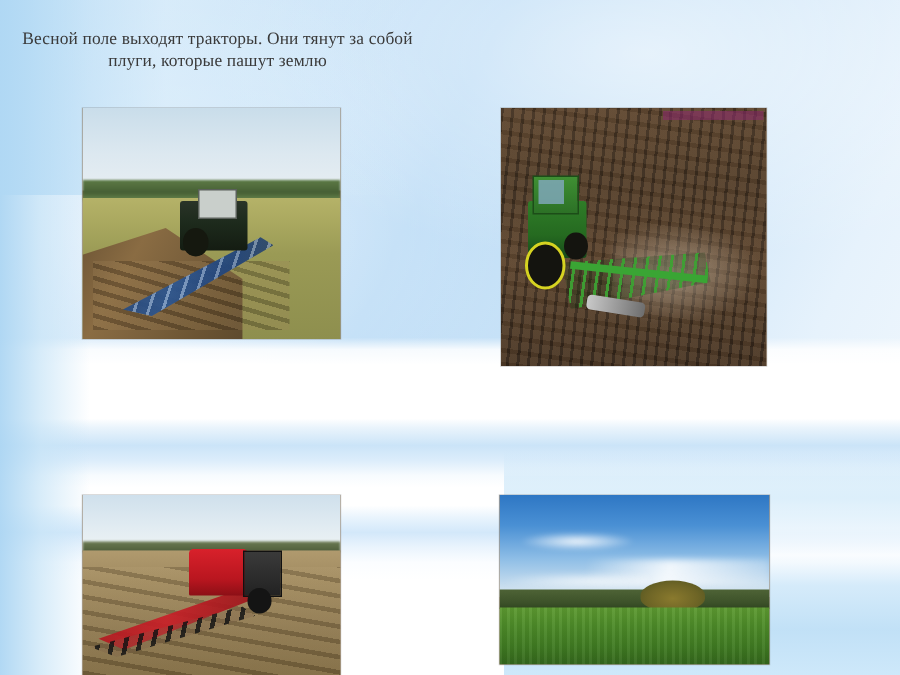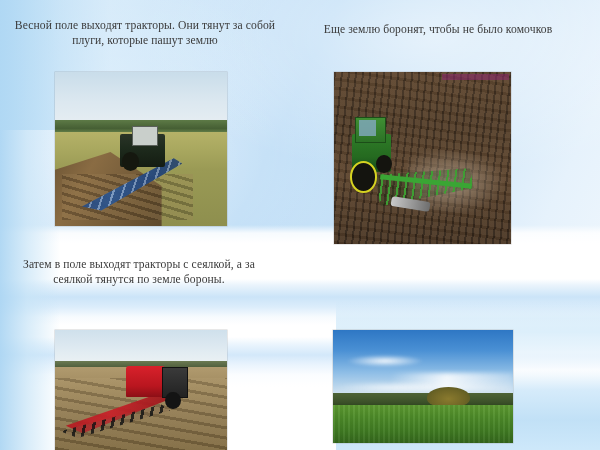--- a/index.html
+++ b/index.html
@@ -247,23 +247,21 @@
 
   <div class="bg-layer bg-base"></div>
   <div class="bg-layer bg-sweep"></div>
   <div class="bg-layer bg-bands"></div>
   <div class="bg-layer bg-left"></div>
   <div class="bg-layer bg-right-lower"></div>
   <div class="bg-layer bg-bottom-left"></div>
 
   <div class="caption" id="caption-1">Весной поле выходят тракторы. Они тянут за собой плуги, которые пашут землю</div>
 
-  <div class="caption" id="caption-2">Еще землю боронят, чтобы не было комочков</div>
-
-  <div class="caption" id="caption-3">Затем в поле выходят тракторы с сеялкой, а за сеялкой тянутся по земле бороны.</div>
+
 
 
   <div class="photo" id="photo-plowing" title="Трактор тянет плуг по вспаханному полю">
     <div class="ph-inner">
       <div class="p1-sky"></div>
       <div class="p1-trees"></div>
       <div class="p1-field"></div>
       <div class="p1-plow-earth"></div>
       <div class="p1-furrow"></div>
       <div class="p1-plough"></div>

